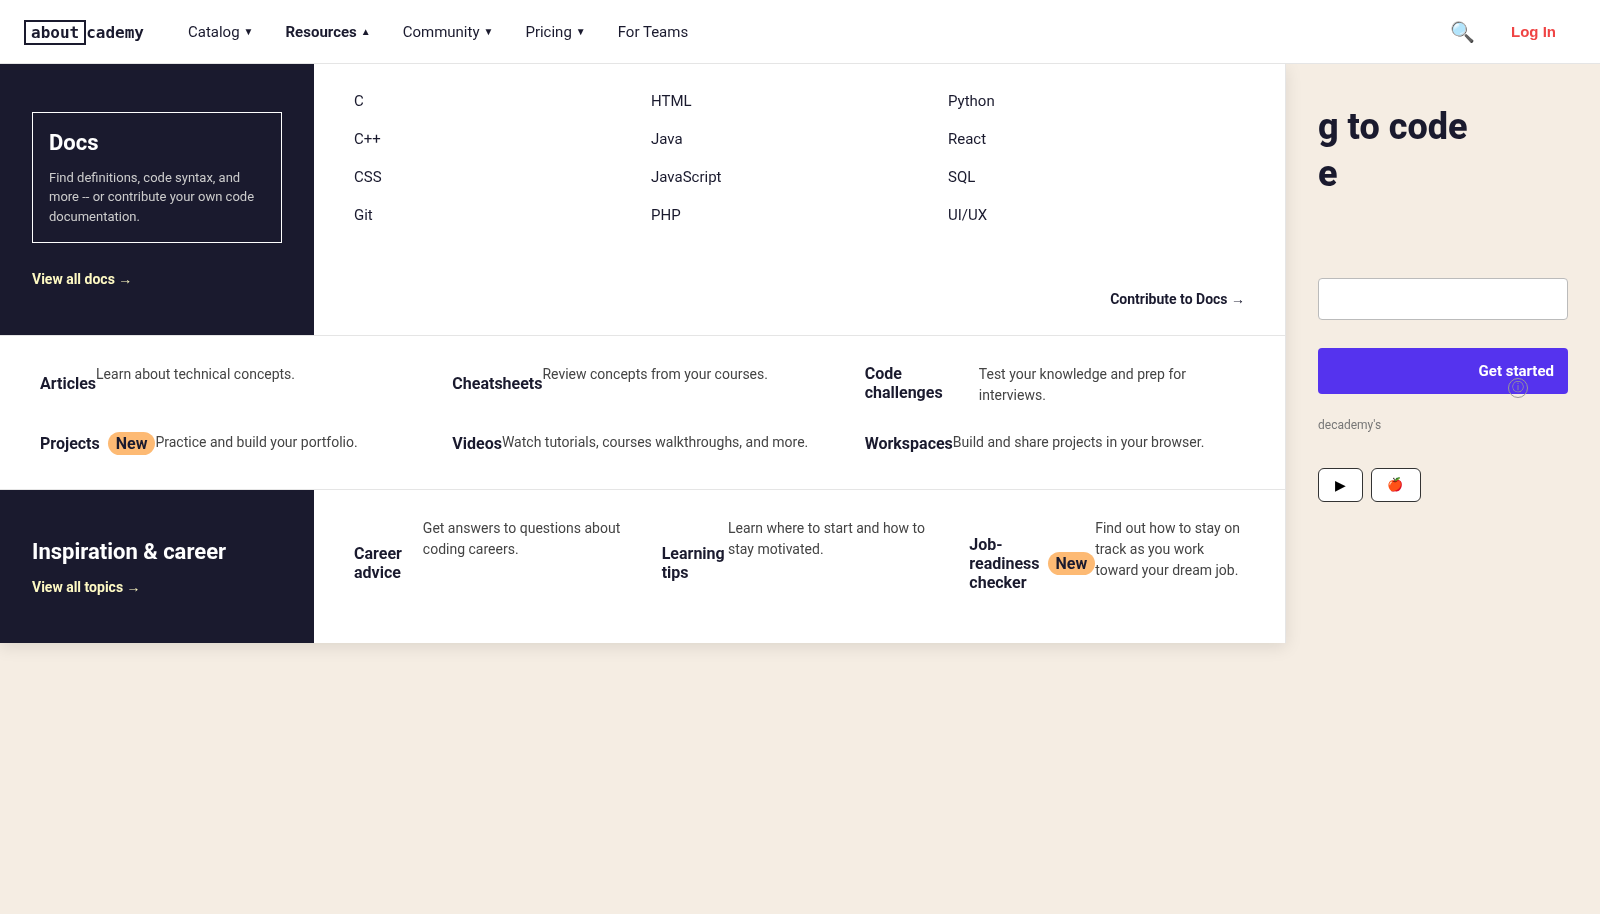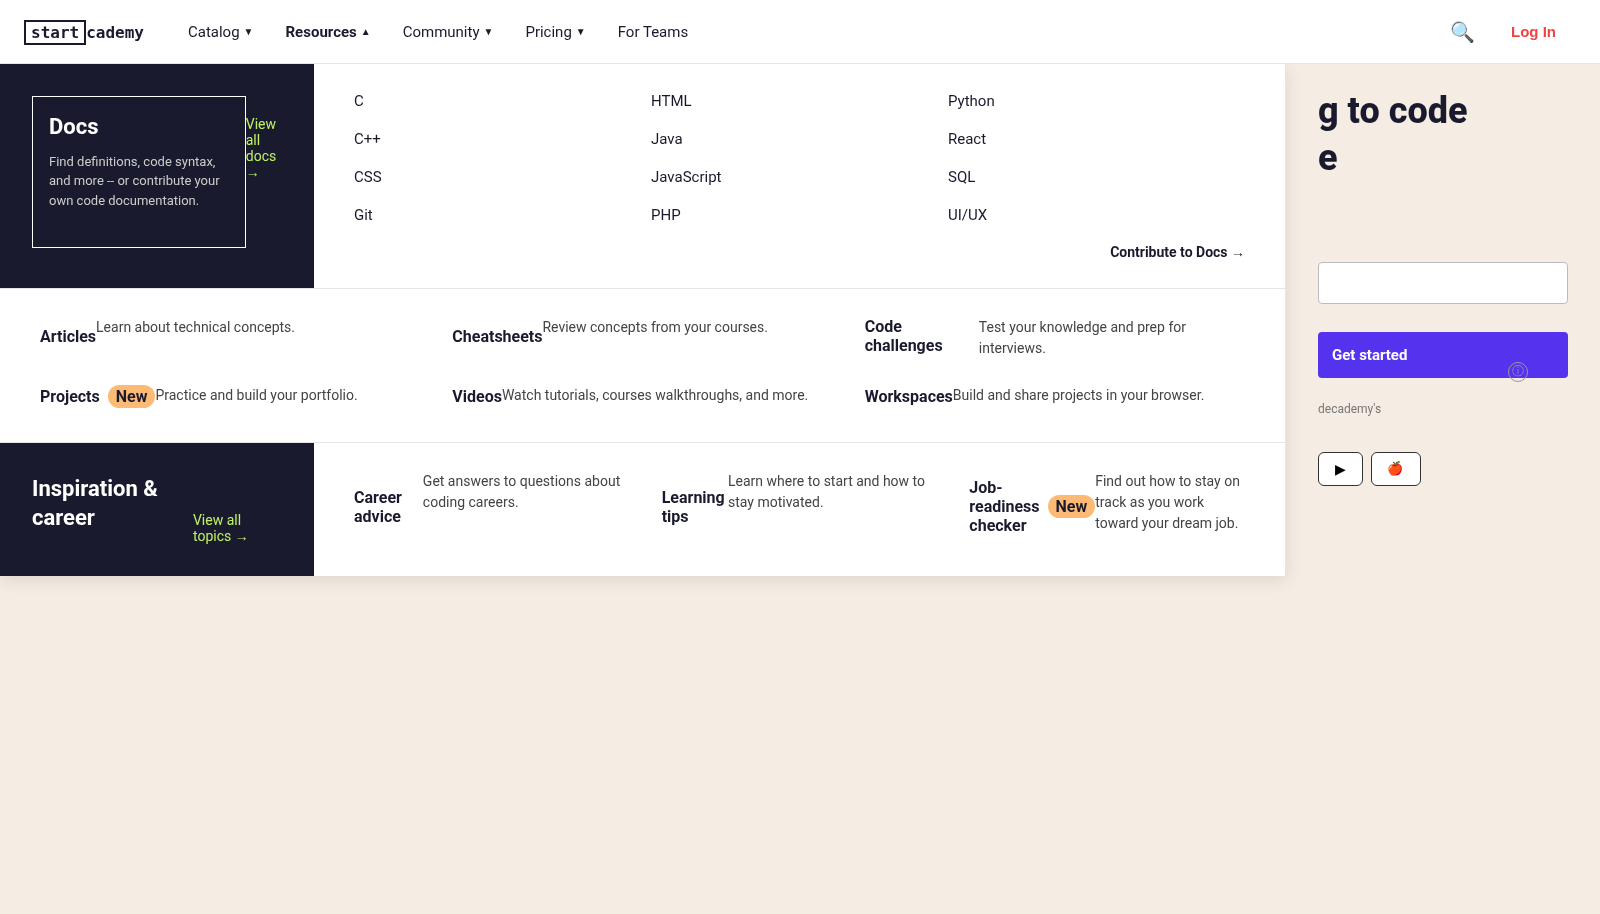--- a/index.html
+++ b/index.html
@@ -39,26 +39,26 @@
     }
 
     
     .menu-section {
       display: flex; border-bottom: 1px solid #e5e5e5;
     }
     .menu-section:last-child { border-bottom: none; }
 
     .section-label {
       width: 314px; min-width: 314px; background: #1a1a2e; color: #fff;
-      padding: 32px 32px; display: flex; flex-direction: row; justify-content: flex-start;
+      padding: 48px 32px; display: flex; flex-direction: column; justify-content: flex-start;
     }
     .section-label h2 { font-size: 22px; font-weight: 700; line-height: 1.3; margin-bottom: 12px; }
     .section-label p { font-size: 14px; color: #ccc; line-height: 1.5; flex: 1; }
     .section-link {
-      color: #bef264; font-size: 14px; font-weight: 400; cursor: pointer;
+      color: #fef9c3; font-size: 14px; font-weight: 700; cursor: pointer;
       margin-top: 20px; display: inline-block;
     }
     .docs-box {
       border: 1px solid #fff; padding: 16px; margin-bottom: 8px;
     }
     .docs-box h2 { font-size: 22px; font-weight: 700; margin-bottom: 10px; }
     .docs-box p { font-size: 13px; color: #ccc; line-height: 1.5; }
 
     .section-content {
       flex: 1; padding: 28px 40px; display: flex; gap: 0;
@@ -87,51 +87,51 @@
       display: flex; align-items: center; gap: 8px;
     }
     .tool-desc { font-size: 14px; color: #444; line-height: 1.5; }
     .new-badge {
       background: #fdba74; color: #1a1a2e; font-size: 16px; font-weight: 700;
       padding: 2px 8px; border-radius: 12px; display: inline-block;
     }
 
     
     .page-bg {
-      position: absolute; top: 48px; right: 0; width: 314px;
+      position: absolute; top: 64px; right: 0; width: 314px;
       height: calc(914px - 64px); background: #f5ede3;
       display: flex; flex-direction: column; padding: 40px 32px; gap: 20px;
     }
     .email-input {
       border: 1px solid #ccc; padding: 12px 16px; border-radius: 4px;
       font-size: 14px; width: 100%;
     }
     .cta-btn {
       background: #5533ee; color: #fff; padding: 14px; border-radius: 4px;
-      font-size: 15px; font-weight: 700; text-align: left; cursor: pointer;
+      font-size: 15px; font-weight: 700; text-align: right; cursor: pointer;
     }
     .app-btns { display: flex; gap: 8px; margin-top: 16px; }
     .app-btn {
       border: 1px solid #333; border-radius: 6px; padding: 8px 16px;
       font-size: 13px; display: flex; align-items: center; gap: 6px; cursor: pointer;
       background: #fff;
     }
     .info-icon {
       position: absolute; right: 40px; top: 160px;
       width: 20px; height: 20px; border: 1.5px solid #999; border-radius: 50%;
       display: flex; align-items: center; justify-content: center; font-size: 12px; color: #999;
     }
   </style>
 </head>
 <body>
 
 <nav class="navbar">
   <div class="logo">
     <span class="logo-text">
-      <span style="border: 2px solid #1a1a2e; padding: 1px 5px; font-family: monospace; font-size: 16px; font-weight: 800;">start</span><span style="font-family: monospace; font-size: 16px; font-weight: 800;">cademy</span>
+      <span style="border: 2px solid #1a1a2e; padding: 1px 5px; font-family: monospace; font-size: 16px; font-weight: 800;">about</span><span style="font-family: monospace; font-size: 16px; font-weight: 800;">cademy</span>
     </span>
   </div>
 
   <div class="nav-links">
     <div class="nav-item">
       <span>Catalog</span>
       <span class="nav-arrow">▼</span>
     </div>
     <div class="nav-item active">
       <span>Resources</span>

